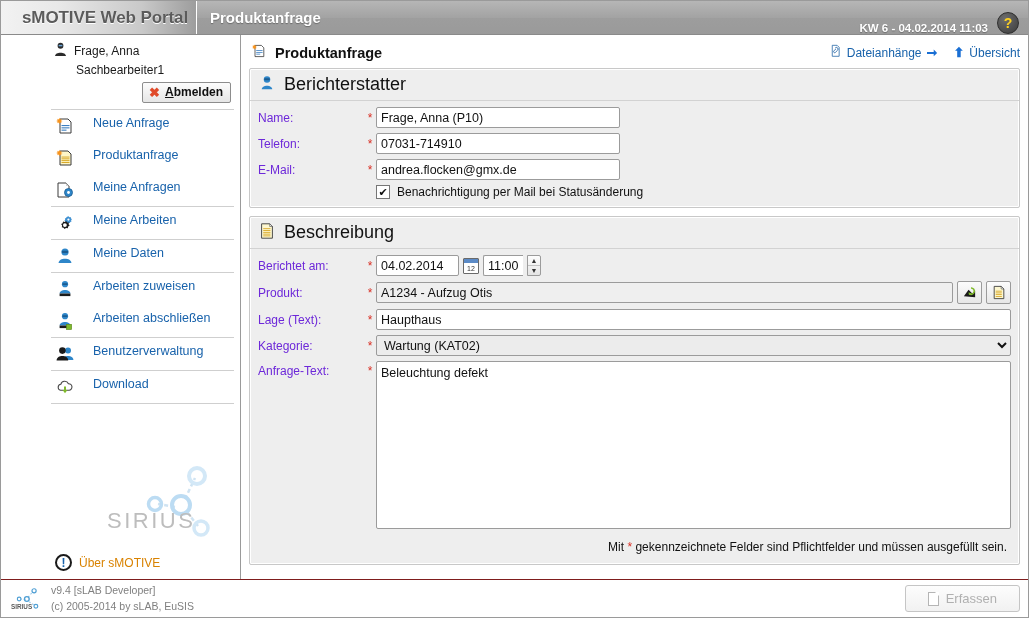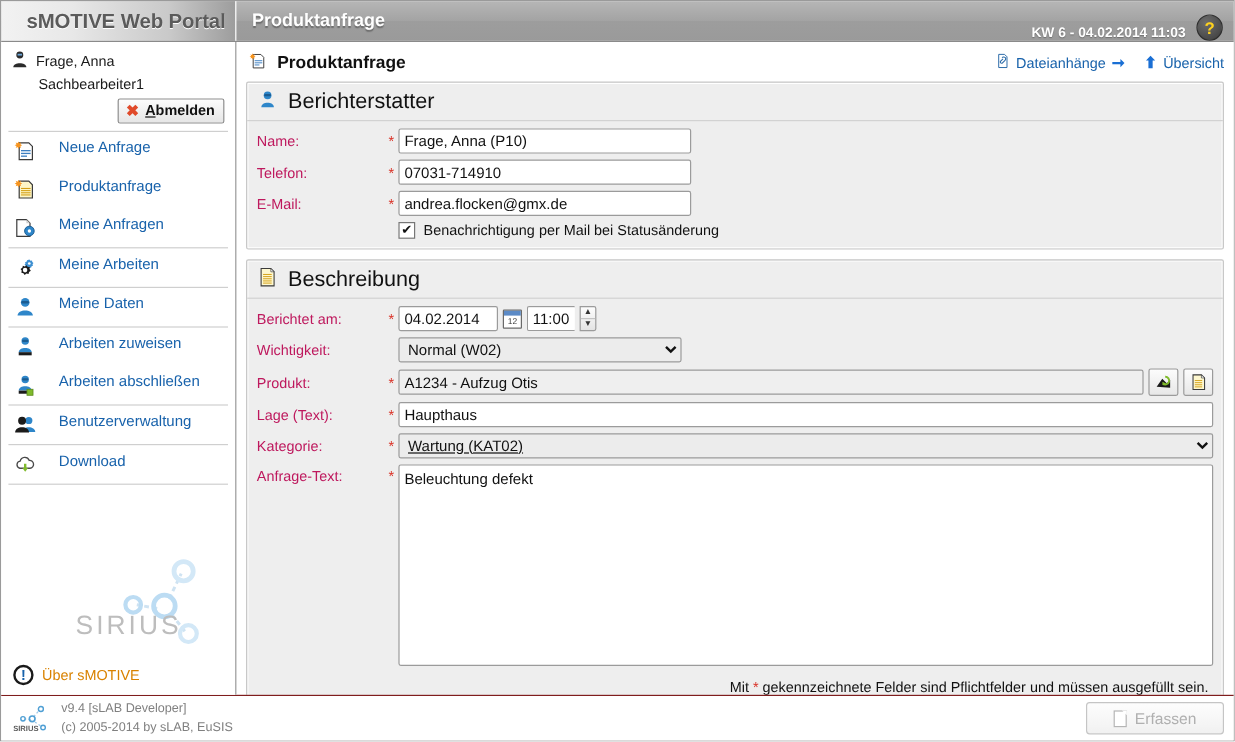--- a/index.html
+++ b/index.html
@@ -74,21 +74,21 @@
     border: 1px solid #2e2e2e;
     color: #ffd21e;
     font-weight: bold;
     font-size: 14px;
     display: flex; align-items: center; justify-content: center;
     cursor: pointer;
     line-height: 1;
   }
 
   
-  .body-wrap { flex: 1; display: flex; min-height: 0; }
+  .body-wrap { flex: 1; display: flex; min-height: 0; margin-left: 44px; }
 
   
   .sidebar {
     width: 196px; min-width: 196px;
     background: #ffffff;
     border-right: 1px solid #9a9a9a;
     display: flex;
     flex-direction: column;
     position: relative;
   }
@@ -185,21 +185,21 @@
     display: flex; align-items: center; gap: 8px;
     padding: 5px 8px;
     border-bottom: 1px solid #d2d2d2;
   }
   .panel-head-label { font-size: 18px; color: #111; }
   .panel-body { padding: 6px 8px 8px 8px; }
 
   .frow { display: flex; align-items: center; margin-bottom: 5px; }
   .flabel {
     width: 106px; min-width: 106px;
-    font-size: 12px; color: #be185d;
+    font-size: 12px; color: #6d28d9;
   }
   .req { color: #d93025; width: 12px; min-width:12px; font-size: 12px; text-align: center;}
   .noreq { width: 12px; min-width:12px; }
 
   input.txt, textarea.txt {
     font-family: "Liberation Sans", sans-serif;
     font-size: 12.5px;
     color: #111;
     background: #ffffff;
     border: 1px solid #9b9b9b;
@@ -215,21 +215,21 @@
     font-size: 12.5px;
     color: #111;
     background: #ececec;
     border: 1px solid #9b9b9b;
     border-radius: 2px;
     height: 21px;
     padding: 1px 3px;
     outline: none;
   }
   select.sel.w236 { width: 236px; }
-  select.sel.full { width: 100%; text-decoration: underline; }
+  select.sel.full { width: 100%; }
 
   .checkrow { display:flex; align-items:center; gap: 7px; padding-left: 118px; margin-top: 2px;}
   .chk {
     width: 14px; height: 14px;
     border: 1px solid #767676;
     background: #fff;
     display:flex; align-items:center; justify-content:center;
     font-size: 11px; color:#111; line-height: 1;
     cursor: pointer;
   }
@@ -601,27 +601,20 @@
               <input class="txt date" value="04.02.2014" style="">
               <span class="cal-ico"></span>
               <input class="txt time" value="11:00" style="">
               <span class="spin">
                 <div>▲</div>
                 <div>▼</div>
               </span>
             </div>
           </div>
 
-          <div class="frow">
-            <span class="flabel">Wichtigkeit:</span>
-            <span class="noreq"></span>
-            <select class="sel w236">
-              <option>Normal (W02)</option>
-            </select>
-          </div>
 
           <div class="frow">
             <span class="flabel">Produkt:</span>
             <span class="req">*</span>
             <div class="prod-row">
               <input class="txt prod" value="A1234 - Aufzug Otis" style="">
               <span class="icon-btn">
                 <svg width="15" height="15" viewBox="0 0 16 16">
                   <path d="M2 12 l5-7 l4 4 l3-3 v7 z" fill="#1a1a1a"></path>
                   <path d="M9.6 3.2 a3.4 3.4 0 1 1-2.2 5.9" fill="none" stroke="#7fba2b" stroke-width="1.7"></path>

